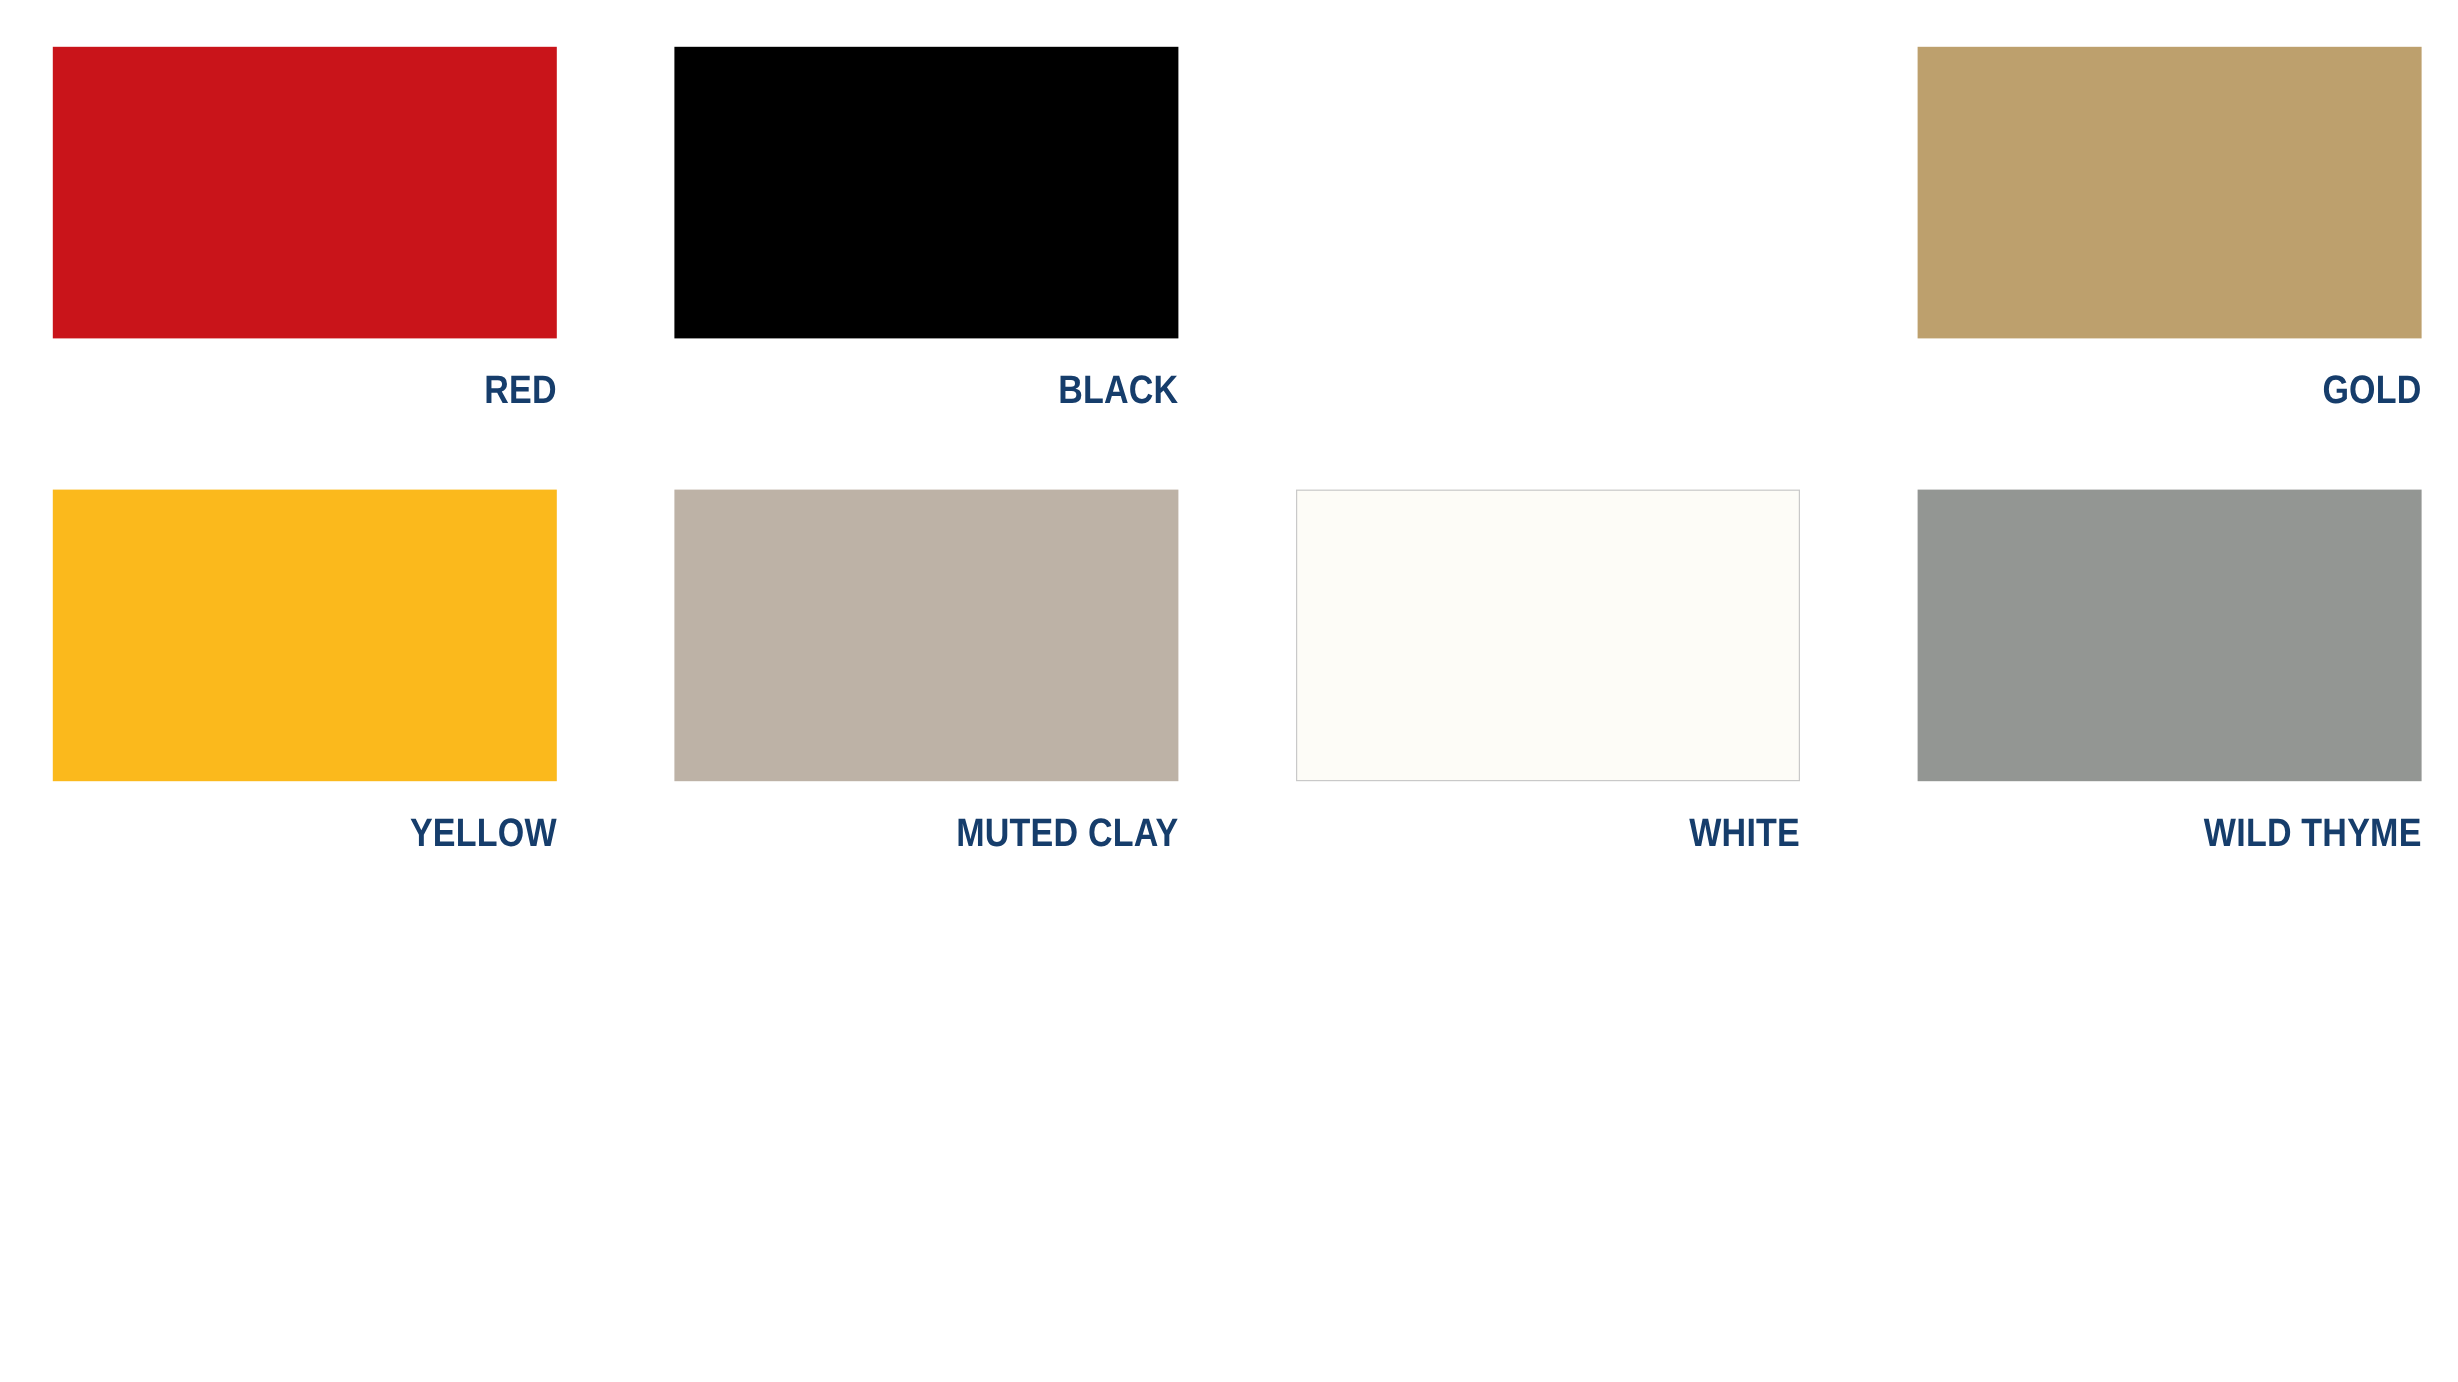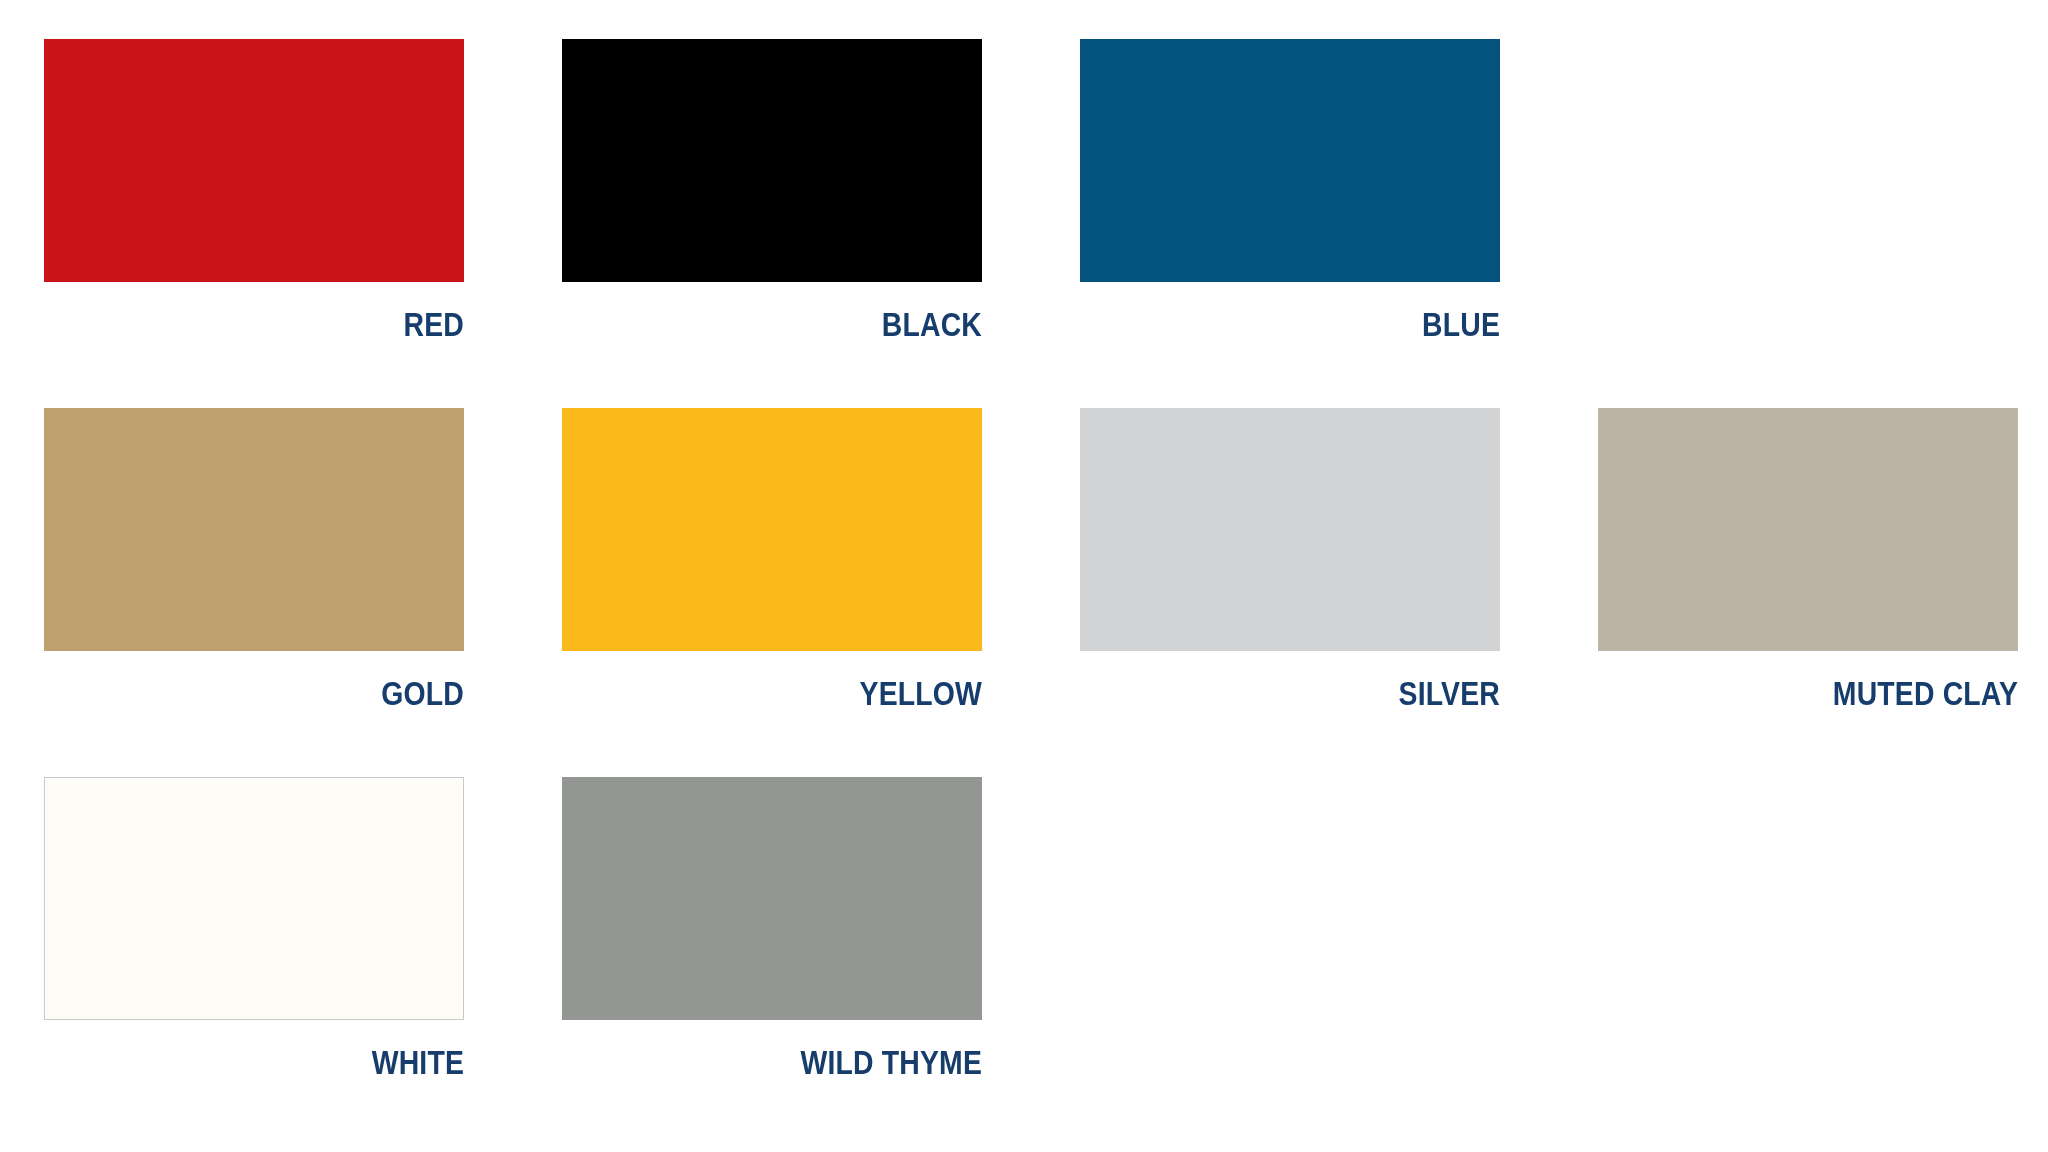--- a/index.html
+++ b/index.html
@@ -75,36 +75,28 @@
 <div id="palette-sheet">
   <div class="swatch-grid" id="swatch-grid">
       <div class="swatch-cell">
         <div class="swatch-chip" style="background: rgb(201, 20, 26);"></div>
         <span class="swatch-label">RED</span>
       </div>
       <div class="swatch-cell">
         <div class="swatch-chip" style="background: rgb(0, 0, 0);"></div>
         <span class="swatch-label">BLACK</span>
       </div>
-      <div class="swatch-cell">
-        <div class="swatch-chip" style="background: rgb(4, 82, 126);"></div>
-        <span class="swatch-label">BLUE</span>
-      </div>
       <div class="swatch-cell is-empty"></div>
       <div class="swatch-cell">
         <div class="swatch-chip" style="background: rgb(189, 160, 109);"></div>
         <span class="swatch-label">GOLD</span>
       </div>
       <div class="swatch-cell">
         <div class="swatch-chip" style="background: rgb(251, 185, 28);"></div>
         <span class="swatch-label">YELLOW</span>
-      </div>
-      <div class="swatch-cell">
-        <div class="swatch-chip" style="background: rgb(210, 211, 212);"></div>
-        <span class="swatch-label">SILVER</span>
       </div>
       <div class="swatch-cell">
         <div class="swatch-chip" style="background: rgb(189, 178, 166);"></div>
         <span class="swatch-label">MUTED CLAY</span>
       </div>
       <div class="swatch-cell">
         <div class="swatch-chip has-outline" style="background: rgb(253, 252, 247);"></div>
         <span class="swatch-label">WHITE</span>
       </div>
       <div class="swatch-cell">

